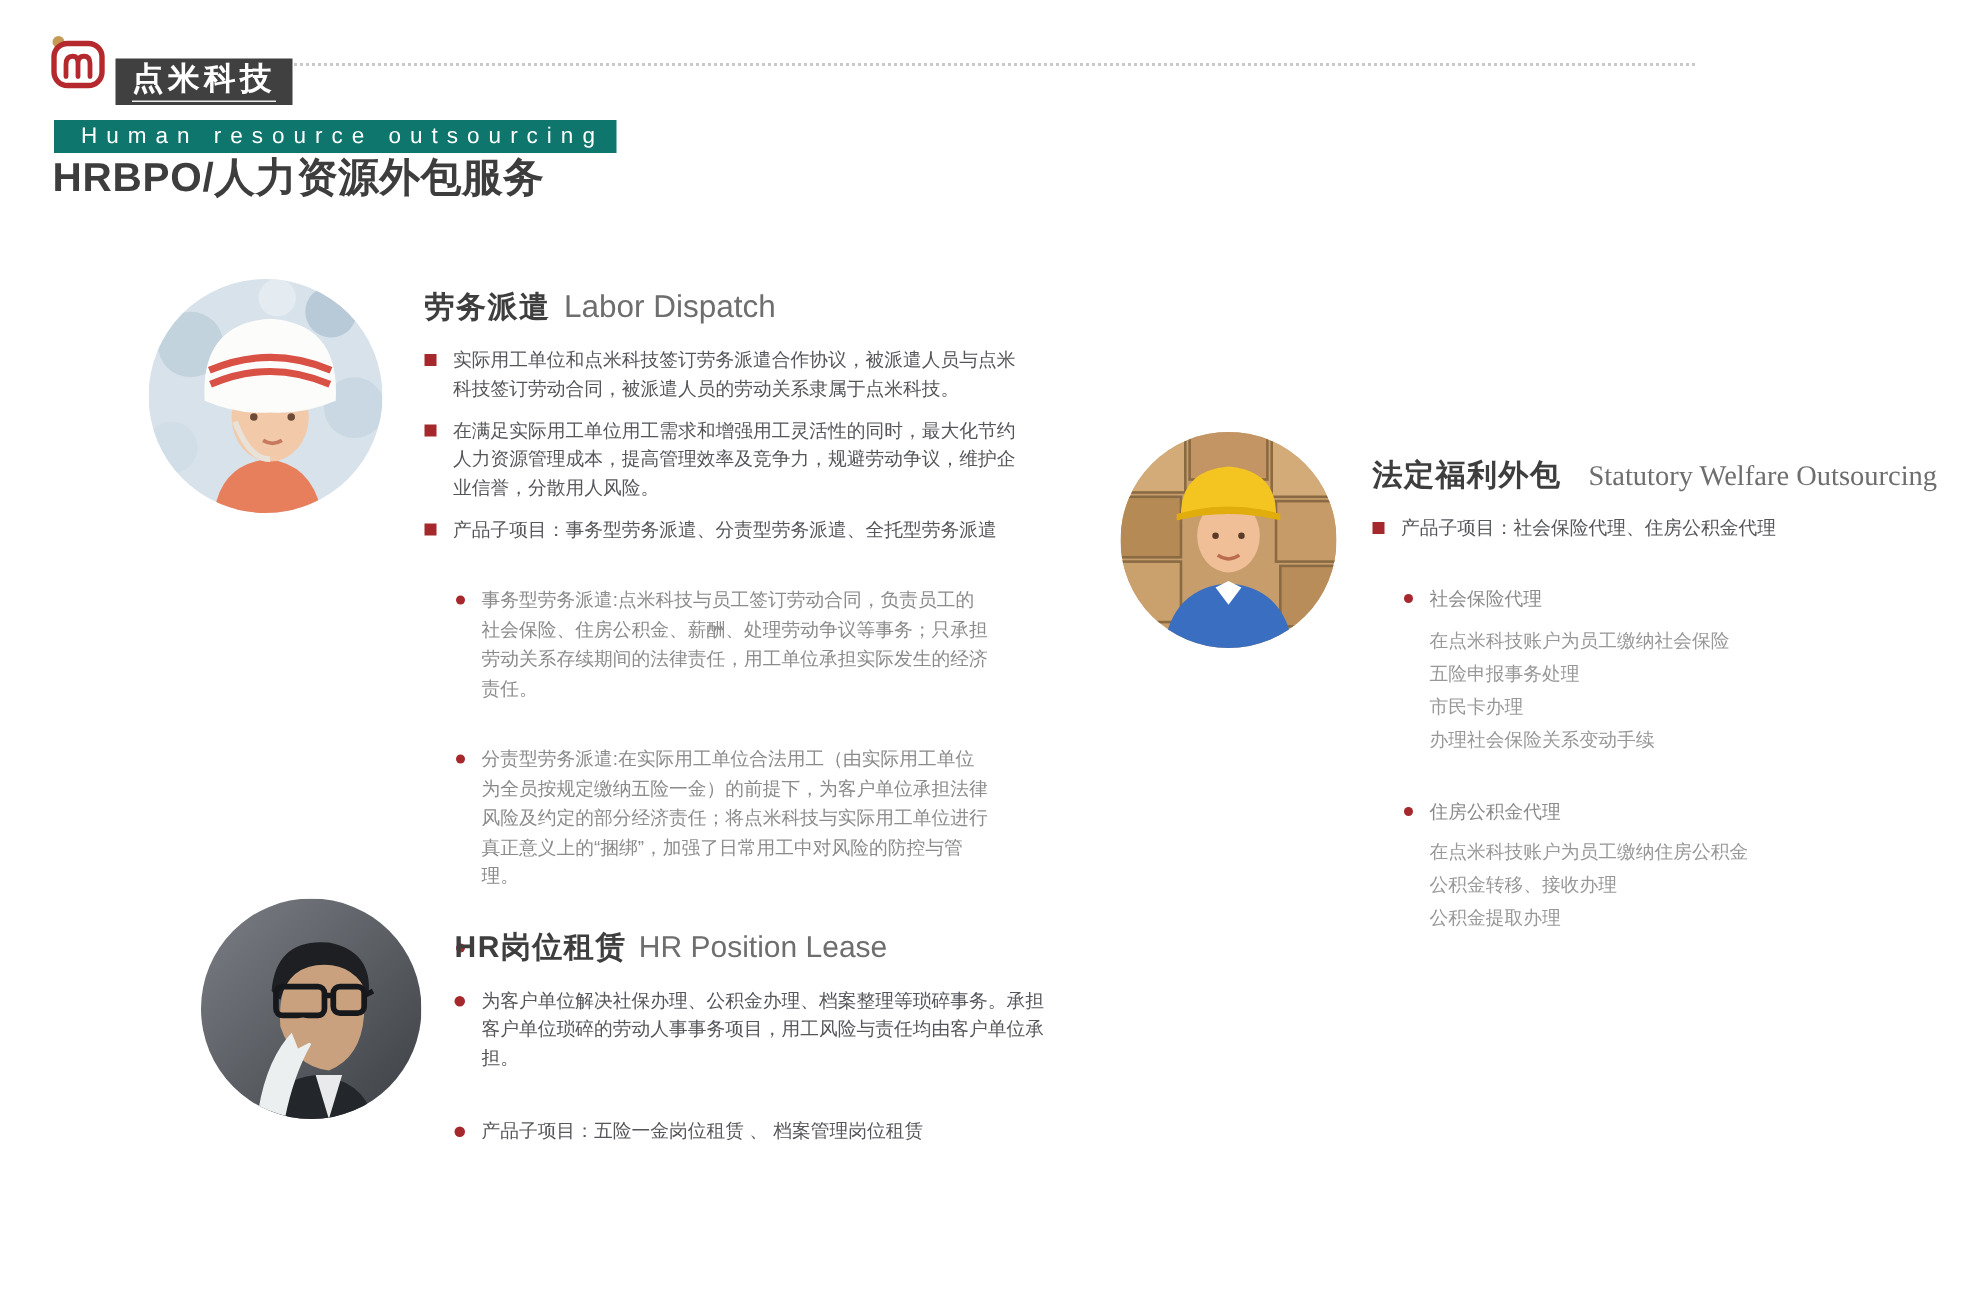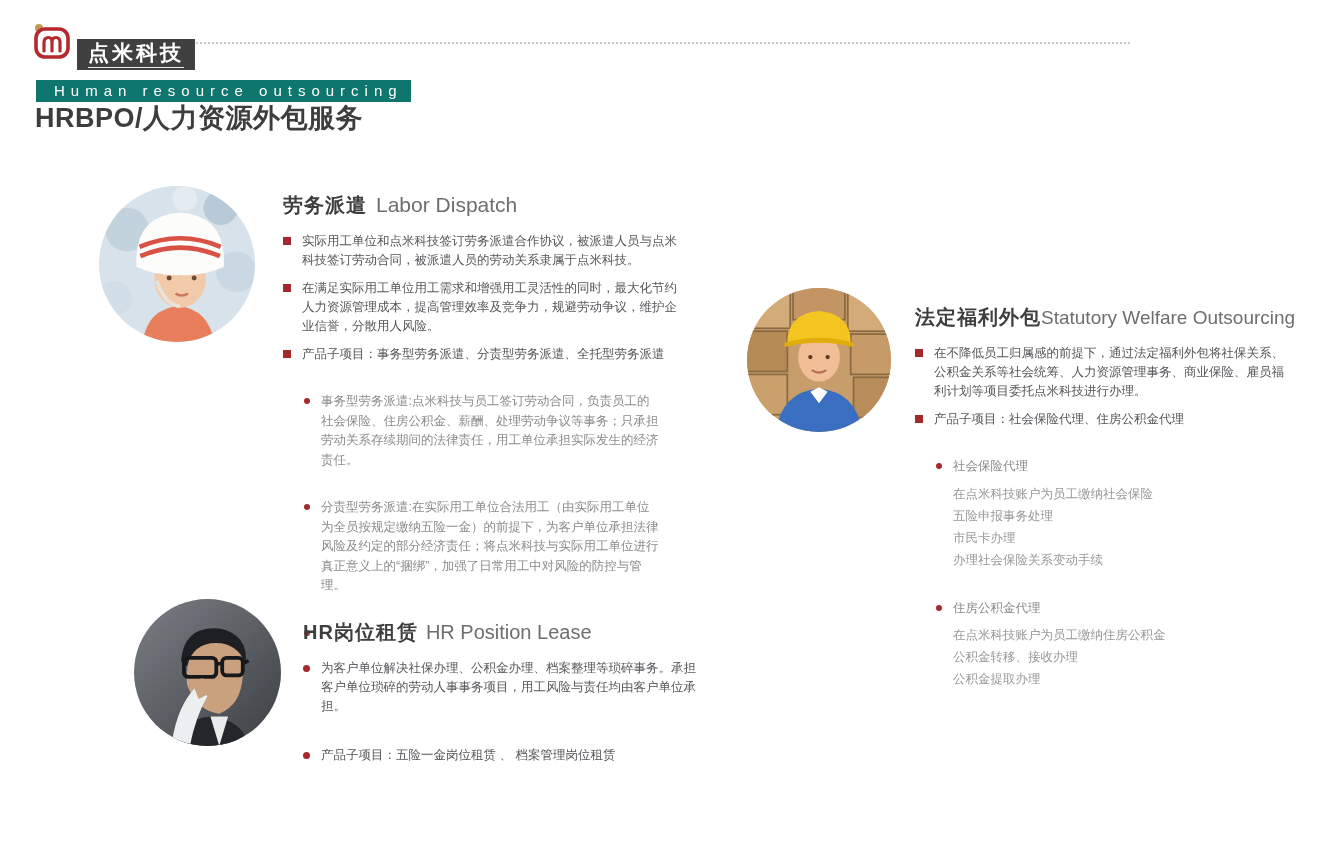--- a/index.html
+++ b/index.html
@@ -37,21 +37,21 @@
   #photo-2{left:747px;top:288px;width:144px;height:144px;}
   #photo-3{left:134px;top:599px;width:147px;height:147px;}
   
   .sec{position:absolute;}
   #sec-1{left:283px;top:190px;width:400px;}
   #sec-2{left:915px;top:302px;width:380px;}
   #sec-3{left:303px;top:617px;width:402px;}
   .sec-head{margin:0 0 13px 0;white-space:nowrap;}
   .h-zh{font-size:20px;color:#3e3e3e;font-weight:600;letter-spacing:1px;}
   .h-en{font-size:21px;color:#6e6e6e;font-weight:400;margin-left:9px;}
-  #sec-2 .h-en{font-size:19px;margin-left:0;}
+  #sec-2 .h-en{font-size:19px;margin-left:18px;font-family:Liberation Serif, serif;}
   #sec-3 .h-en{font-size:20px;margin-left:8px;}
   .b-row{display:flex;margin-bottom:9px;}
   .sq{width:8px;height:8px;background:#a5282c;margin:5px 11px 0 0;flex:none;}
   .dot{width:7px;height:7px;border-radius:50%;background:#a5282c;margin:6px 11px 0 0;flex:none;}
   .b-text{font-size:12.5px;color:#55565a;line-height:19px;}
   
   .sub{margin:13px 0 0 21px;}
   .sub .b-row{margin-bottom:11px;margin-top:28px;}
   .sub .dot{width:6px;height:6px;margin:6px 11px 0 0;}
   .sub .b-text{color:#8b8b8b;line-height:19.5px;max-width:340px;}
@@ -153,24 +153,20 @@
         <circle cx="56" cy="48" r="1.5" fill="#5a3b28"></circle>
       <path d="M45 57 Q50 60.5 55 57" stroke="#b96d4e" stroke-width="1.6" fill="none"></path>
     </svg>
   </div>
 
   <div class="sec" id="sec-2">
     <h2 class="sec-head"><span class="h-zh">法定福利外包</span><span class="h-en">Statutory Welfare Outsourcing</span></h2>
 
     <div class="b-row">
       <span class="sq"></span>
-      <span class="b-text">在不降低员工归属感的前提下，通过法定福利外包将社保关系、公积金关系等社会统筹、人力资源管理事务、商业保险、雇员福利计划等项目委托点米科技进行办理。</span>
-    </div>
-    <div class="b-row">
-      <span class="sq"></span>
       <span class="b-text">产品子项目：社会保险代理、住房公积金代理</span>
     </div>
 
     <div class="sub">
       <div class="grp">
         <div class="b-row" style="margin-bottom:6px;">
           <span class="dot"></span>
           <span class="b-text">社会保险代理</span>
         </div>
         <div class="grp-items">

